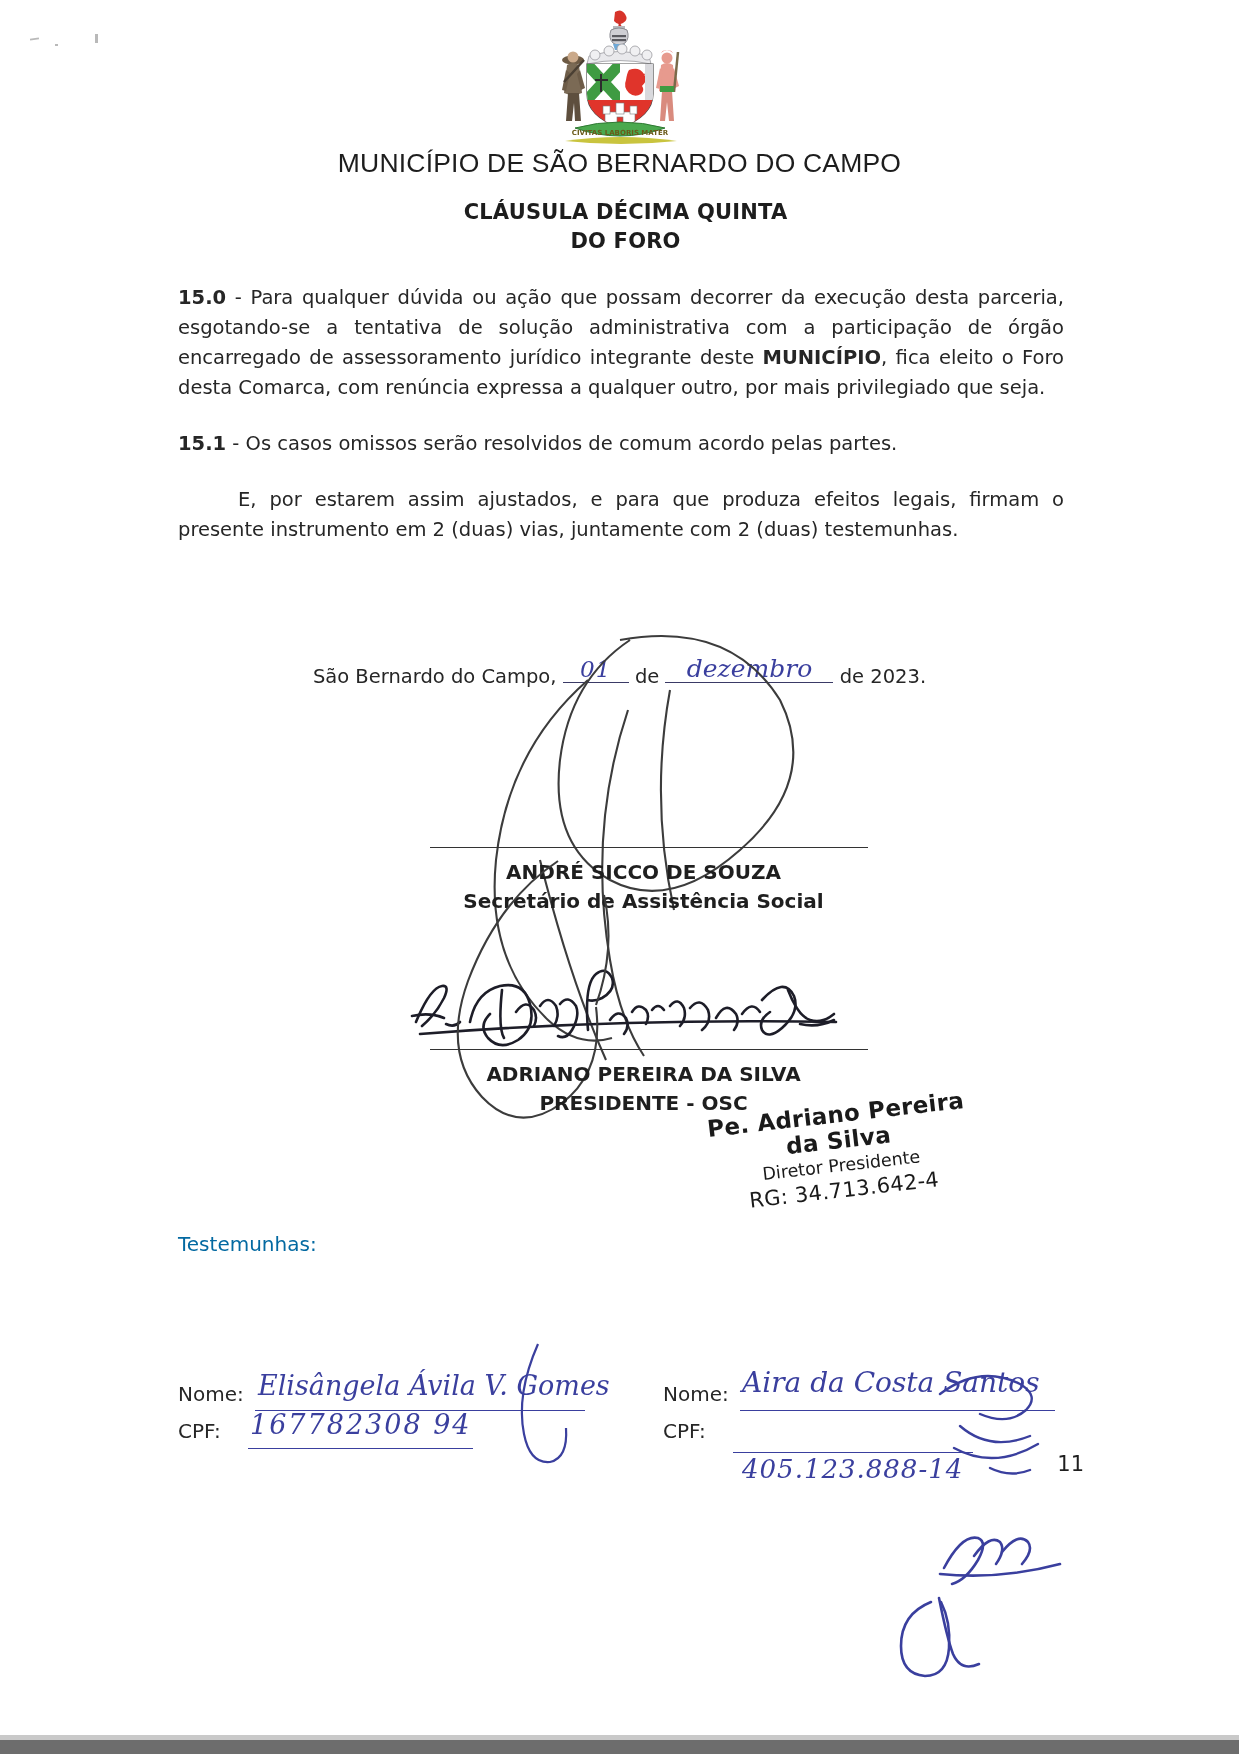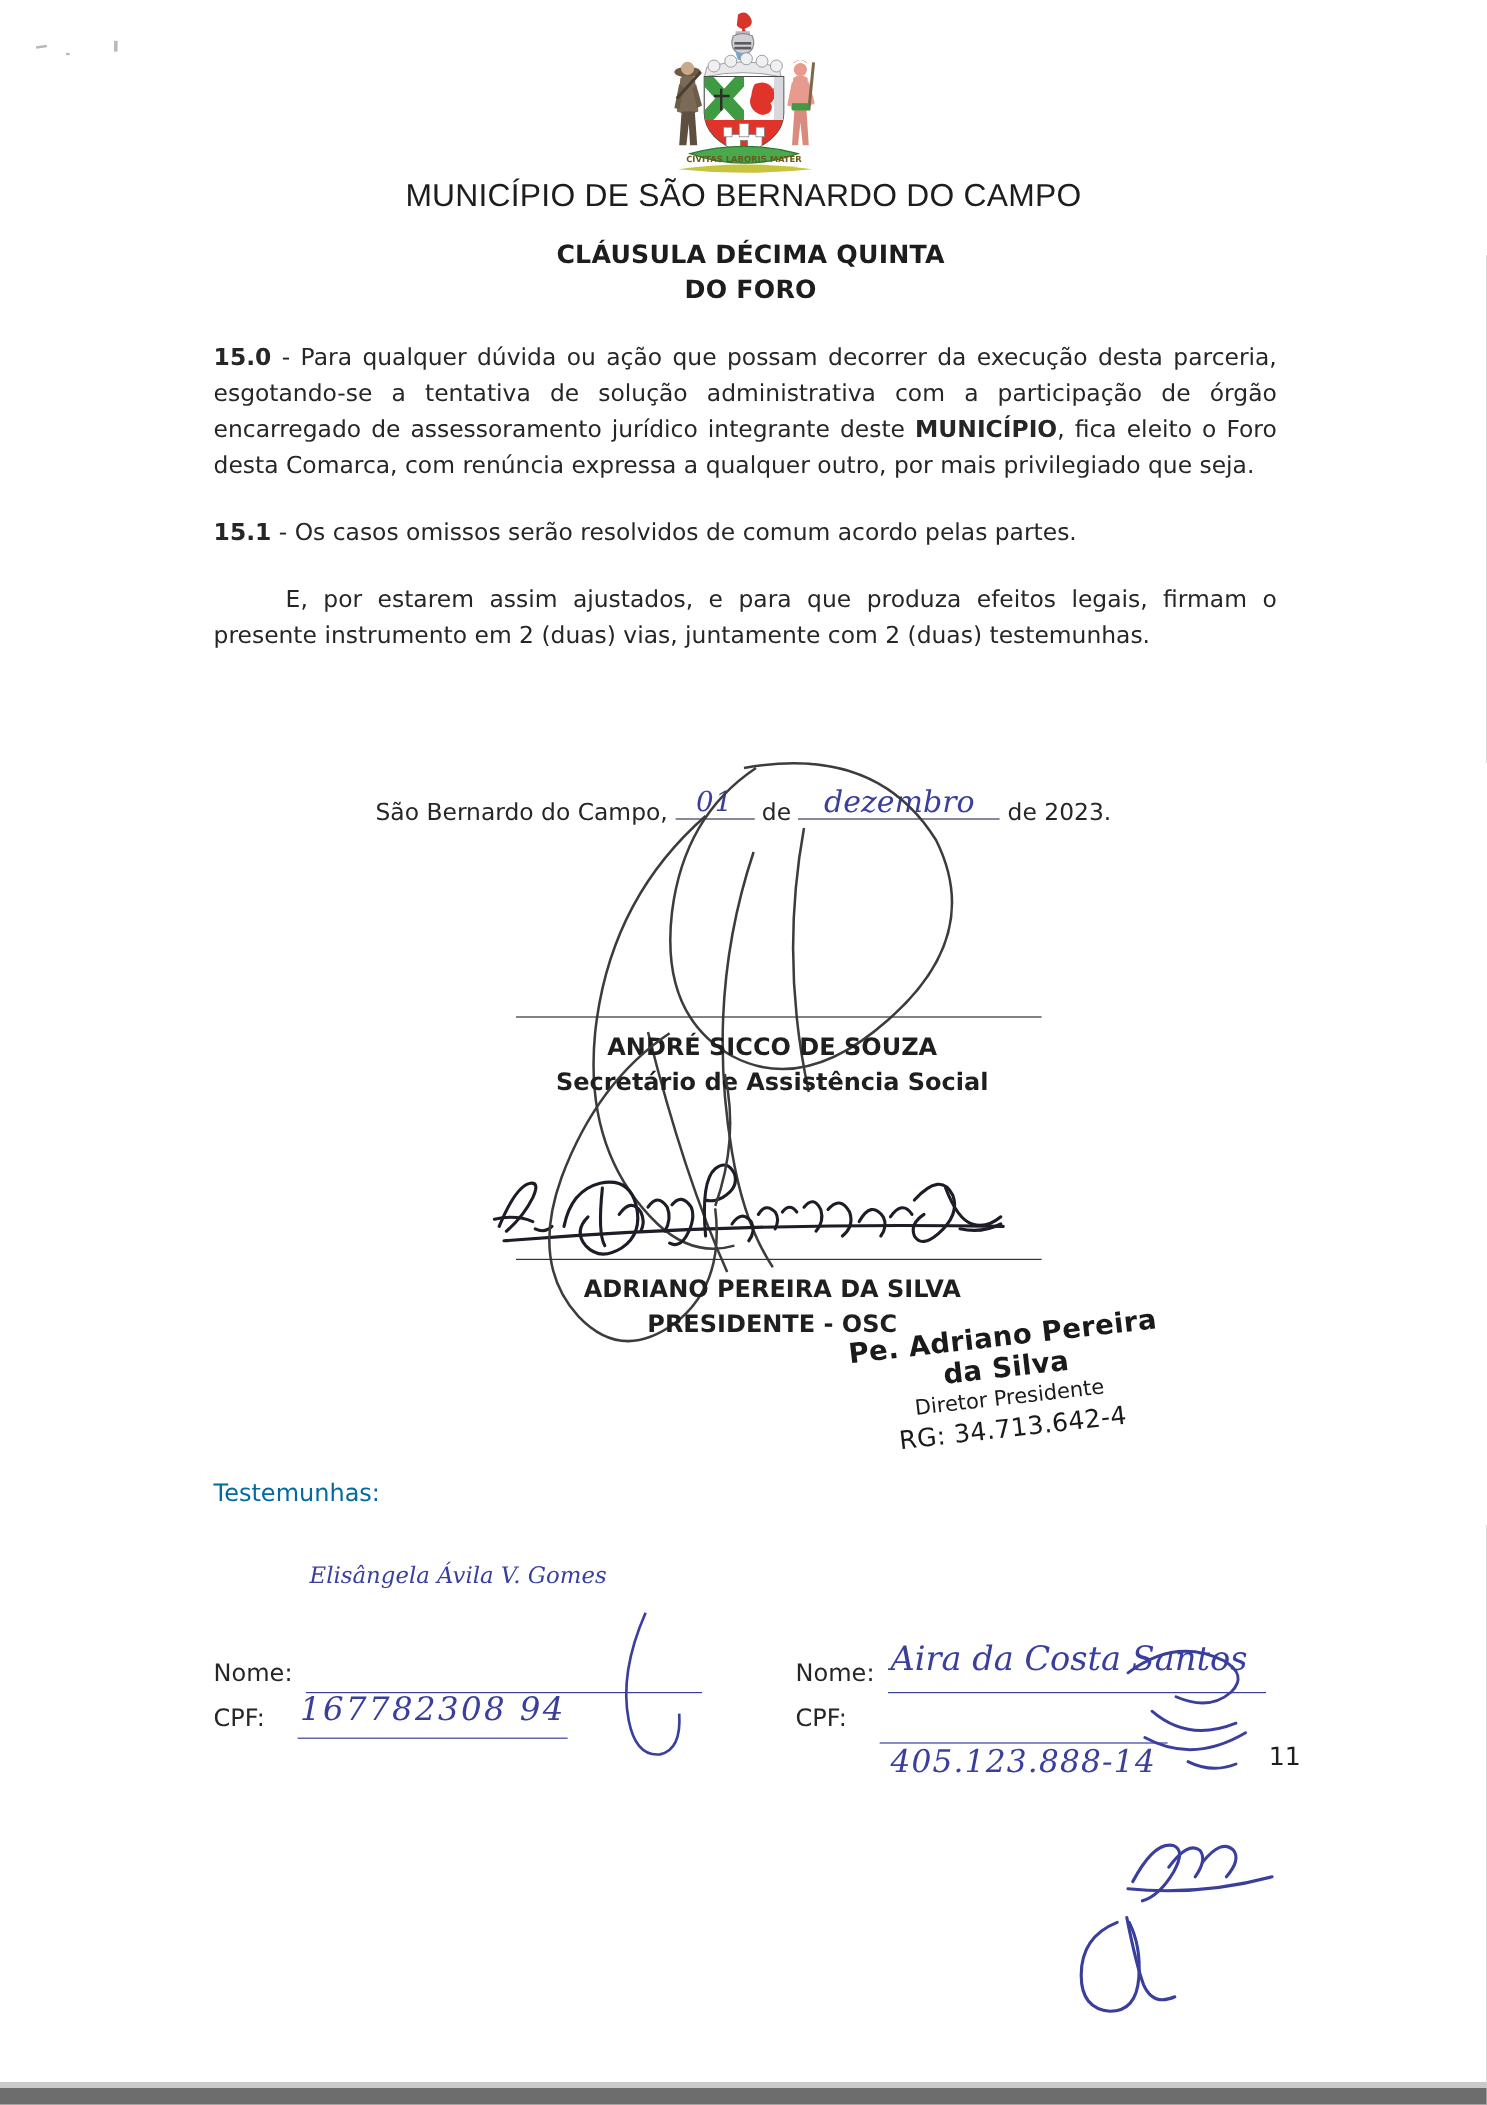--- a/index.html
+++ b/index.html
@@ -116,21 +116,21 @@
   .wline{position:absolute;height:0;border-top:1.5px solid #3a3f9e;}
   .wl1{left:255px;width:330px;top:1410px;}
   .wl2{left:740px;width:315px;top:1410px;}
   .wl3{left:248px;width:225px;top:1448px;}
   .wl4{left:733px;width:240px;top:1452px;}
 
   .hwtext{
     position:absolute;color:#3a3f9e;
     font-family:"DejaVu Serif",serif;font-style:italic;white-space:nowrap;
   }
-  .hw-n1{left:258px;top:1302px;font-size:19px;}
+  .hw-n1{left:258px;top:1370px;font-size:27px;}
   .hw-c1{left:250px;top:1409px;font-size:27px;letter-spacing:2px;}
   .hw-n2{left:742px;top:1366px;font-size:28px;}
   .hw-c2{left:742px;top:1414px;font-size:26px;letter-spacing:1px;margin-top:40px;}
 
   .pagenum{
     position:absolute;right:155px;top:1452px;
     font-family:"DejaVu Sans",sans-serif;font-size:21px;color:#1f1f1f;
   }
 </style>
 </head>

